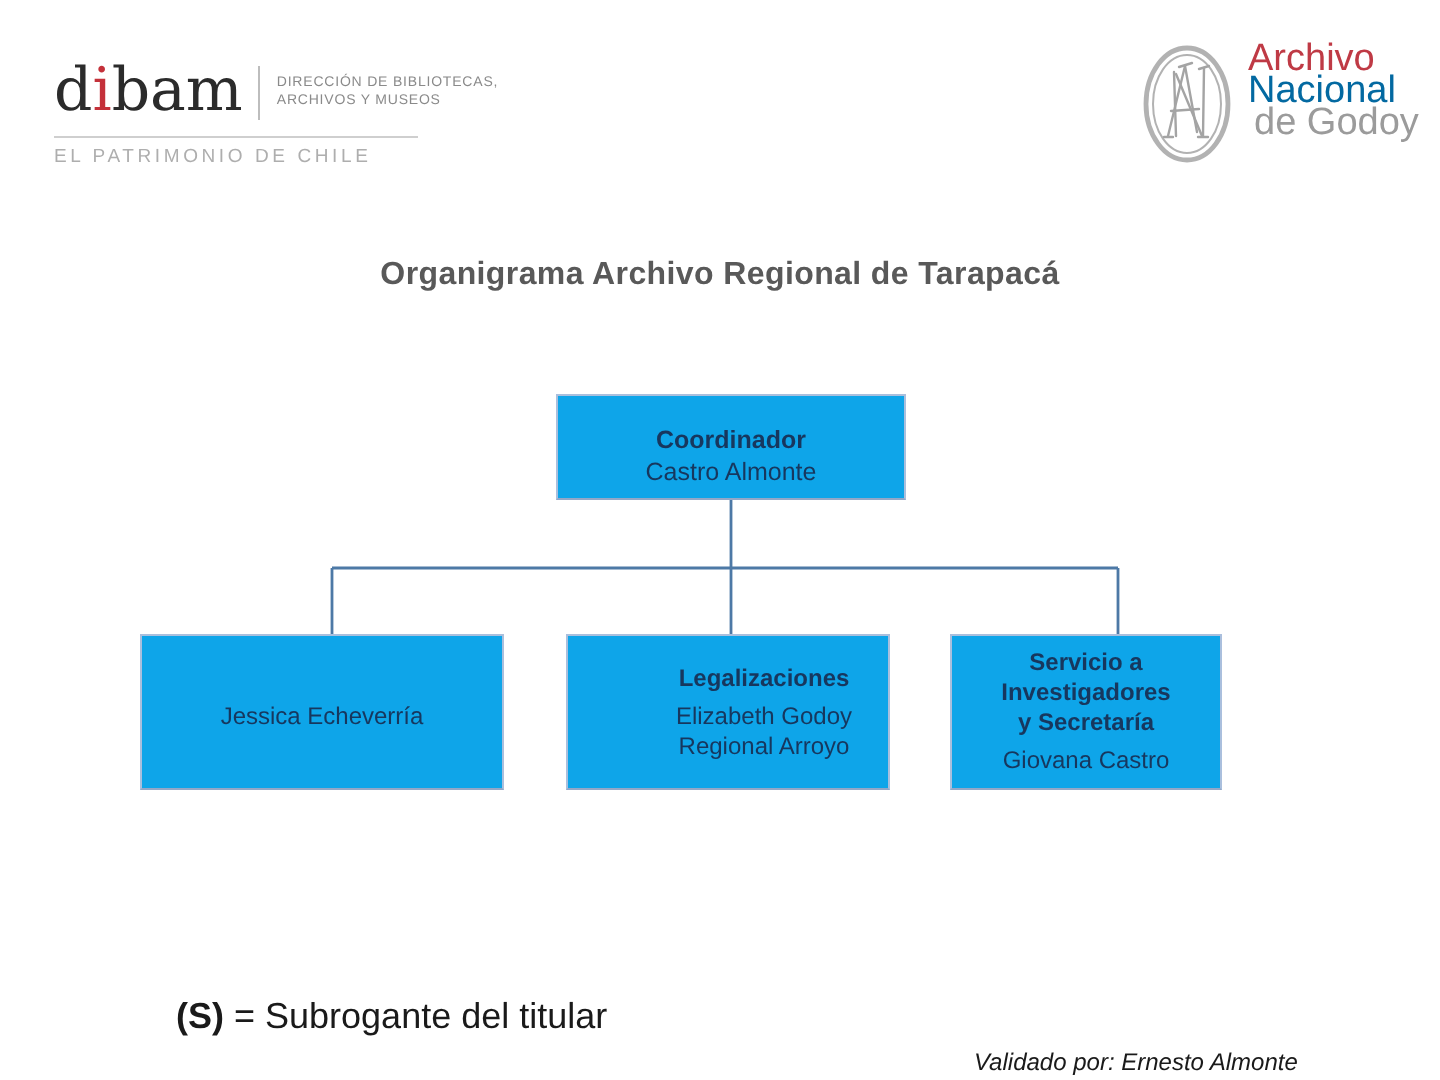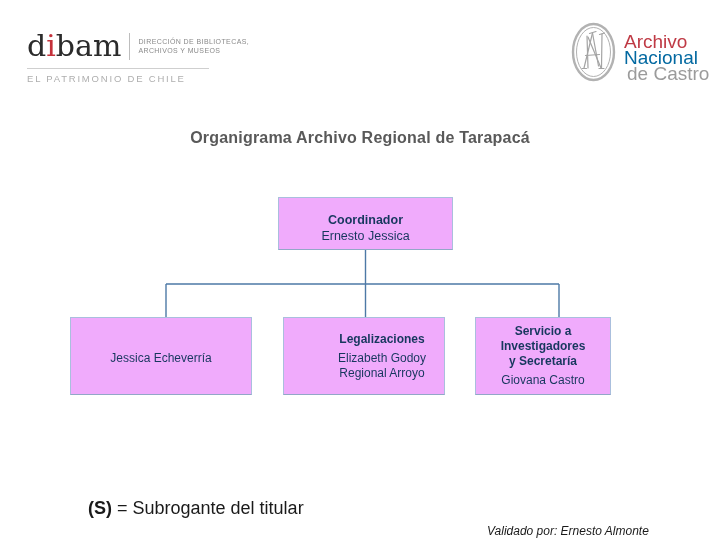--- a/index.html
+++ b/index.html
@@ -20,38 +20,38 @@
   .dibam-divider { width:1px; height:27px; background:#bdbdbd; margin:0 8px 0 8px; }
   .dibam-division {
     font-size:7px; line-height:9px; color:#8a8a8a; letter-spacing:0.4px;
   }
   .dibam-rule { width:182px; height:1px; background:#cfcfcf; margin-top:7px; }
   .dibam-tagline {
     margin-top:4px; font-size:9.5px; letter-spacing:1.8px; color:#aeaeae;
   }
 
   
-  .anc { position:absolute; left:571px; top:22px; display:flex; align-items:flex-end; }
+  .anc { position:absolute; left:571px; top:22px; display:flex; align-items:flex-start; }
   .anc-text { margin-left:8px; font-size:19px; line-height:16px; }
   .anc-l1 { color:#bf3a45; }
   .anc-l2 { color:#0369a1; }
   .anc-l3 { color:#9b9b9b; padding-left:3px; }
 
   
   .page-title {
     position:absolute; left:0; top:129px; width:720px; text-align:center;
     font-size:16px; font-weight:bold; color:#595959;
     letter-spacing:0.2px;
   }
 
   
   .connectors { position:absolute; left:0; top:0; width:720px; height:540px; }
   .node {
     position:absolute; box-sizing:border-box;
-    background:#f0abfc; border:1px solid #aabfdd; border-bottom-color:#92a7c7;
+    background:#0ea5e9; border:1px solid #aabfdd; border-bottom-color:#92a7c7;
     color:#17375e; text-align:center;
     display:flex; flex-direction:column; align-items:center; justify-content:center;
     font-size:12px; line-height:15px;
   }
   .node-title { font-weight:bold; }
   .node-name { margin-top:4px; }
   .node-root { padding-top:9px; }
   .node-root .node-title, .node-root .node-name { font-size:12.5px; }
   .node-root .node-name { margin-top:1px; }
 
@@ -98,39 +98,39 @@
         <path d="M30.5 46 L31 12"></path>
         <path d="M18.5 11.5 L25 9.5"></path>
         <path d="M28.5 12.5 L33.5 11"></path>
         <path d="M11 46.5 L15.5 46.5"></path>
         <path d="M28 46.5 L33 46.5"></path>
       </g>
     </svg>
     <div class="anc-text">
       <div class="anc-l1">Archivo</div>
       <div class="anc-l2">Nacional</div>
-      <div class="anc-l3">de Castro</div>
+      <div class="anc-l3">de Godoy</div>
     </div>
   </div>
 
   <div class="page-title">Organigrama Archivo Regional de Tarapacá</div>
 
   <svg class="connectors" width="720" height="540" viewBox="0 0 720 540">
     <g stroke="#4d79a6" stroke-width="1.4" fill="none">
       <path d="M365.5 250 L365.5 284"></path>
       <path d="M166 284 L559 284"></path>
       <path d="M166 284 L166 317"></path>
       <path d="M365.5 284 L365.5 317"></path>
       <path d="M559 284 L559 317"></path>
     </g>
   </svg>
 
   <div class="node node-root" style="left:278px; top:197px; width:175px; height:53px;">
     <div class="node-title">Coordinador</div>
-    <div class="node-name">Ernesto Jessica</div>
+    <div class="node-name">Castro Almonte</div>
   </div>
 
   <div class="node" style="left:70px; top:317px; width:182px; height:78px;">
     <div class="node-name">Jessica Echeverría</div>
   </div>
 
   <div class="node" style="left:283px; top:317px; width:162px; height:78px;padding-left:36px;">
     <div class="node-title">Legalizaciones</div>
     <div class="node-name">Elizabeth Godoy</div>
     <div class="node-name" style="margin-top:0;">Regional Arroyo</div>

